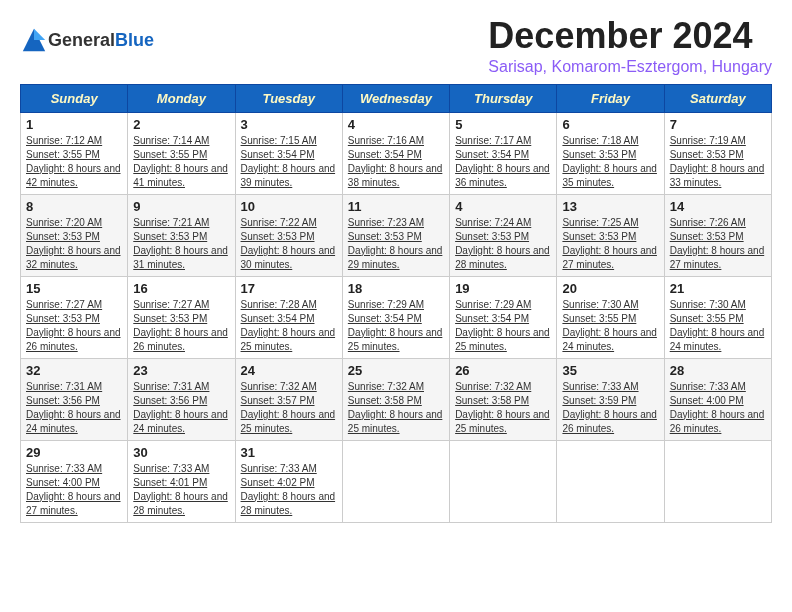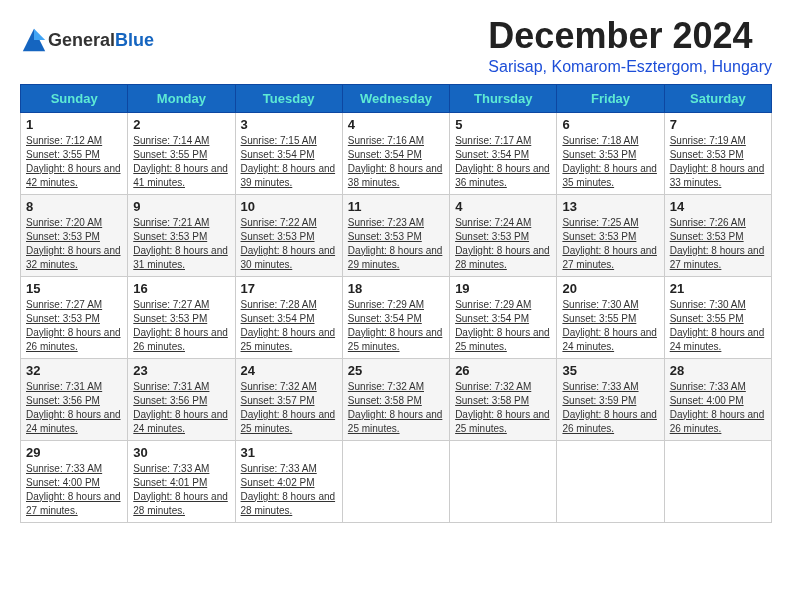--- a/index.html
+++ b/index.html
@@ -38,36 +38,37 @@
     .title-section {
     }
     .month-title {
       font-size: 36px;
       font-weight: bold;
       color: #222;
       line-height: 1.1;
     }
     .subtitle {
       font-size: 16px;
-      color: #1d4ed8;
+      color: #8b5cf6;
       margin-top: 2px;
     }
     table {
       width: 100%;
       border-collapse: collapse;
       font-size: 11px;
     }
     thead tr th {
       background-color: #1565c0;
-      color: #5eead4;
+      color: #fef9c3;
       text-align: center;
       padding: 6px 10px;
       font-size: 13px;
       font-weight: bold;
       border: 1px solid #0d47a1;
+      font-style: italic;
     }
     tbody tr td {
       border: 1px solid #ccc;
       vertical-align: top;
       padding: 4px 5px;
       width: 14.28%;
       min-height: 80px;
       background: #fff;
     }
     tbody tr:nth-child(even) td {

